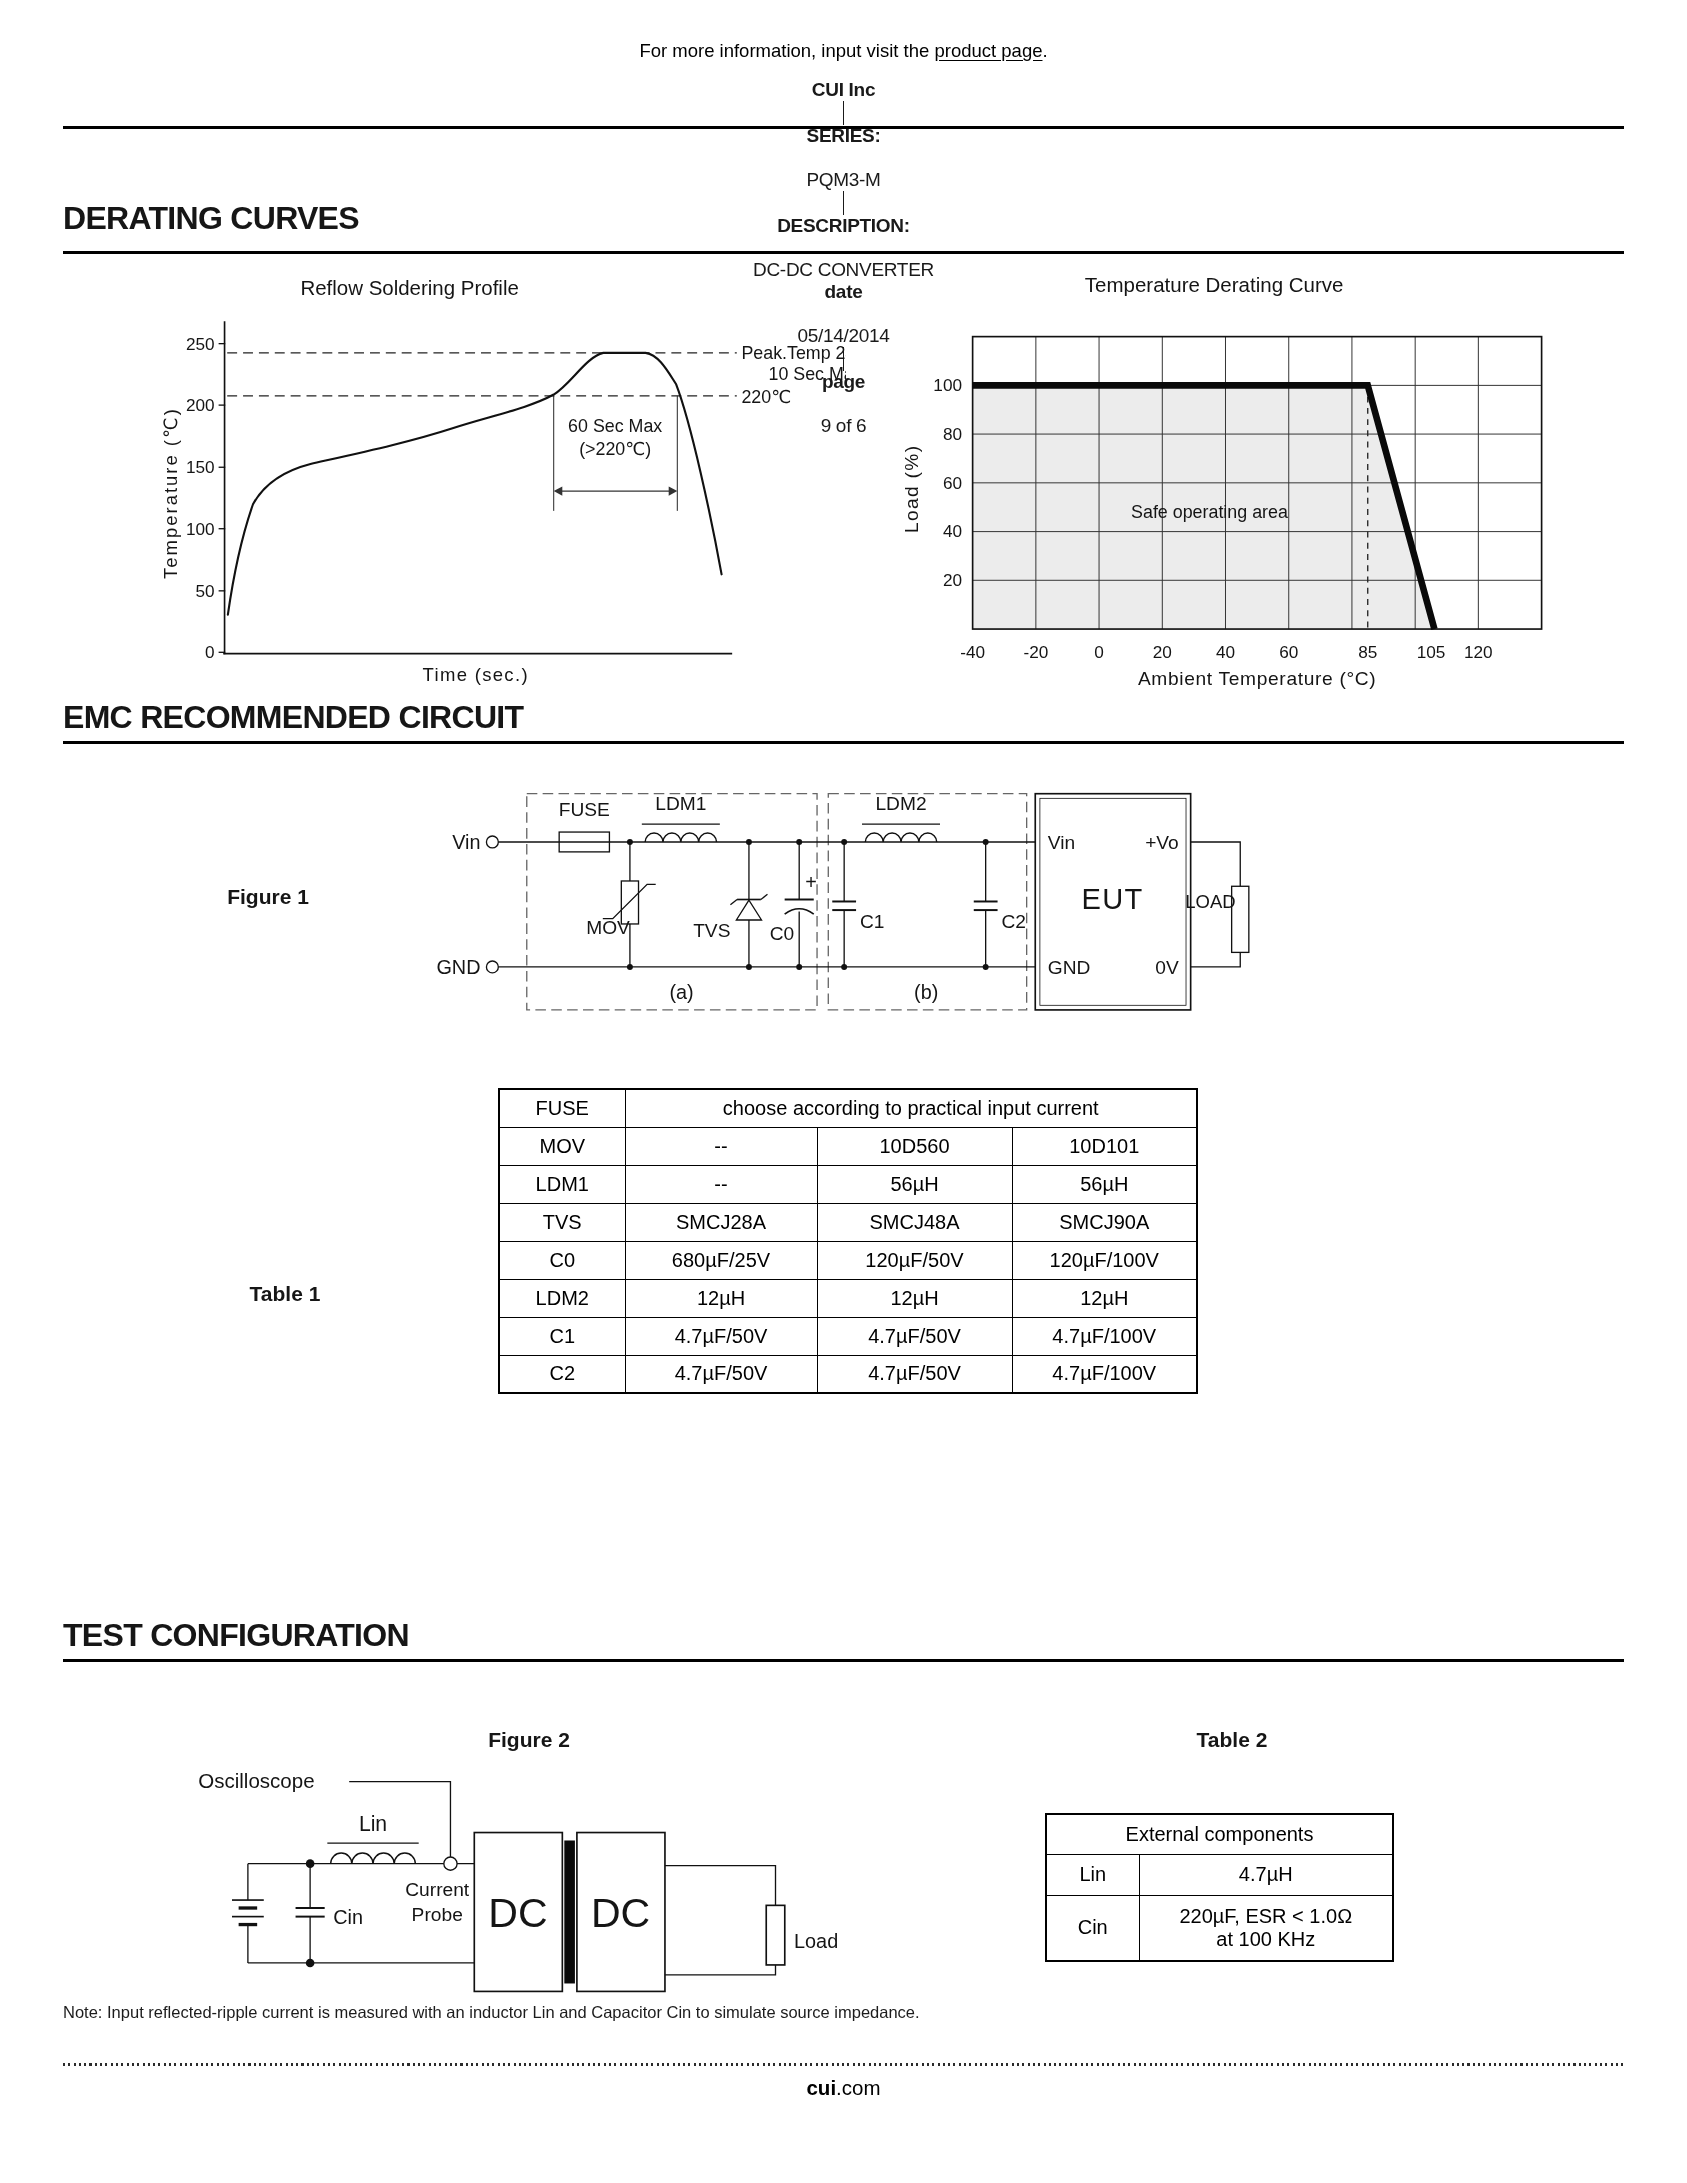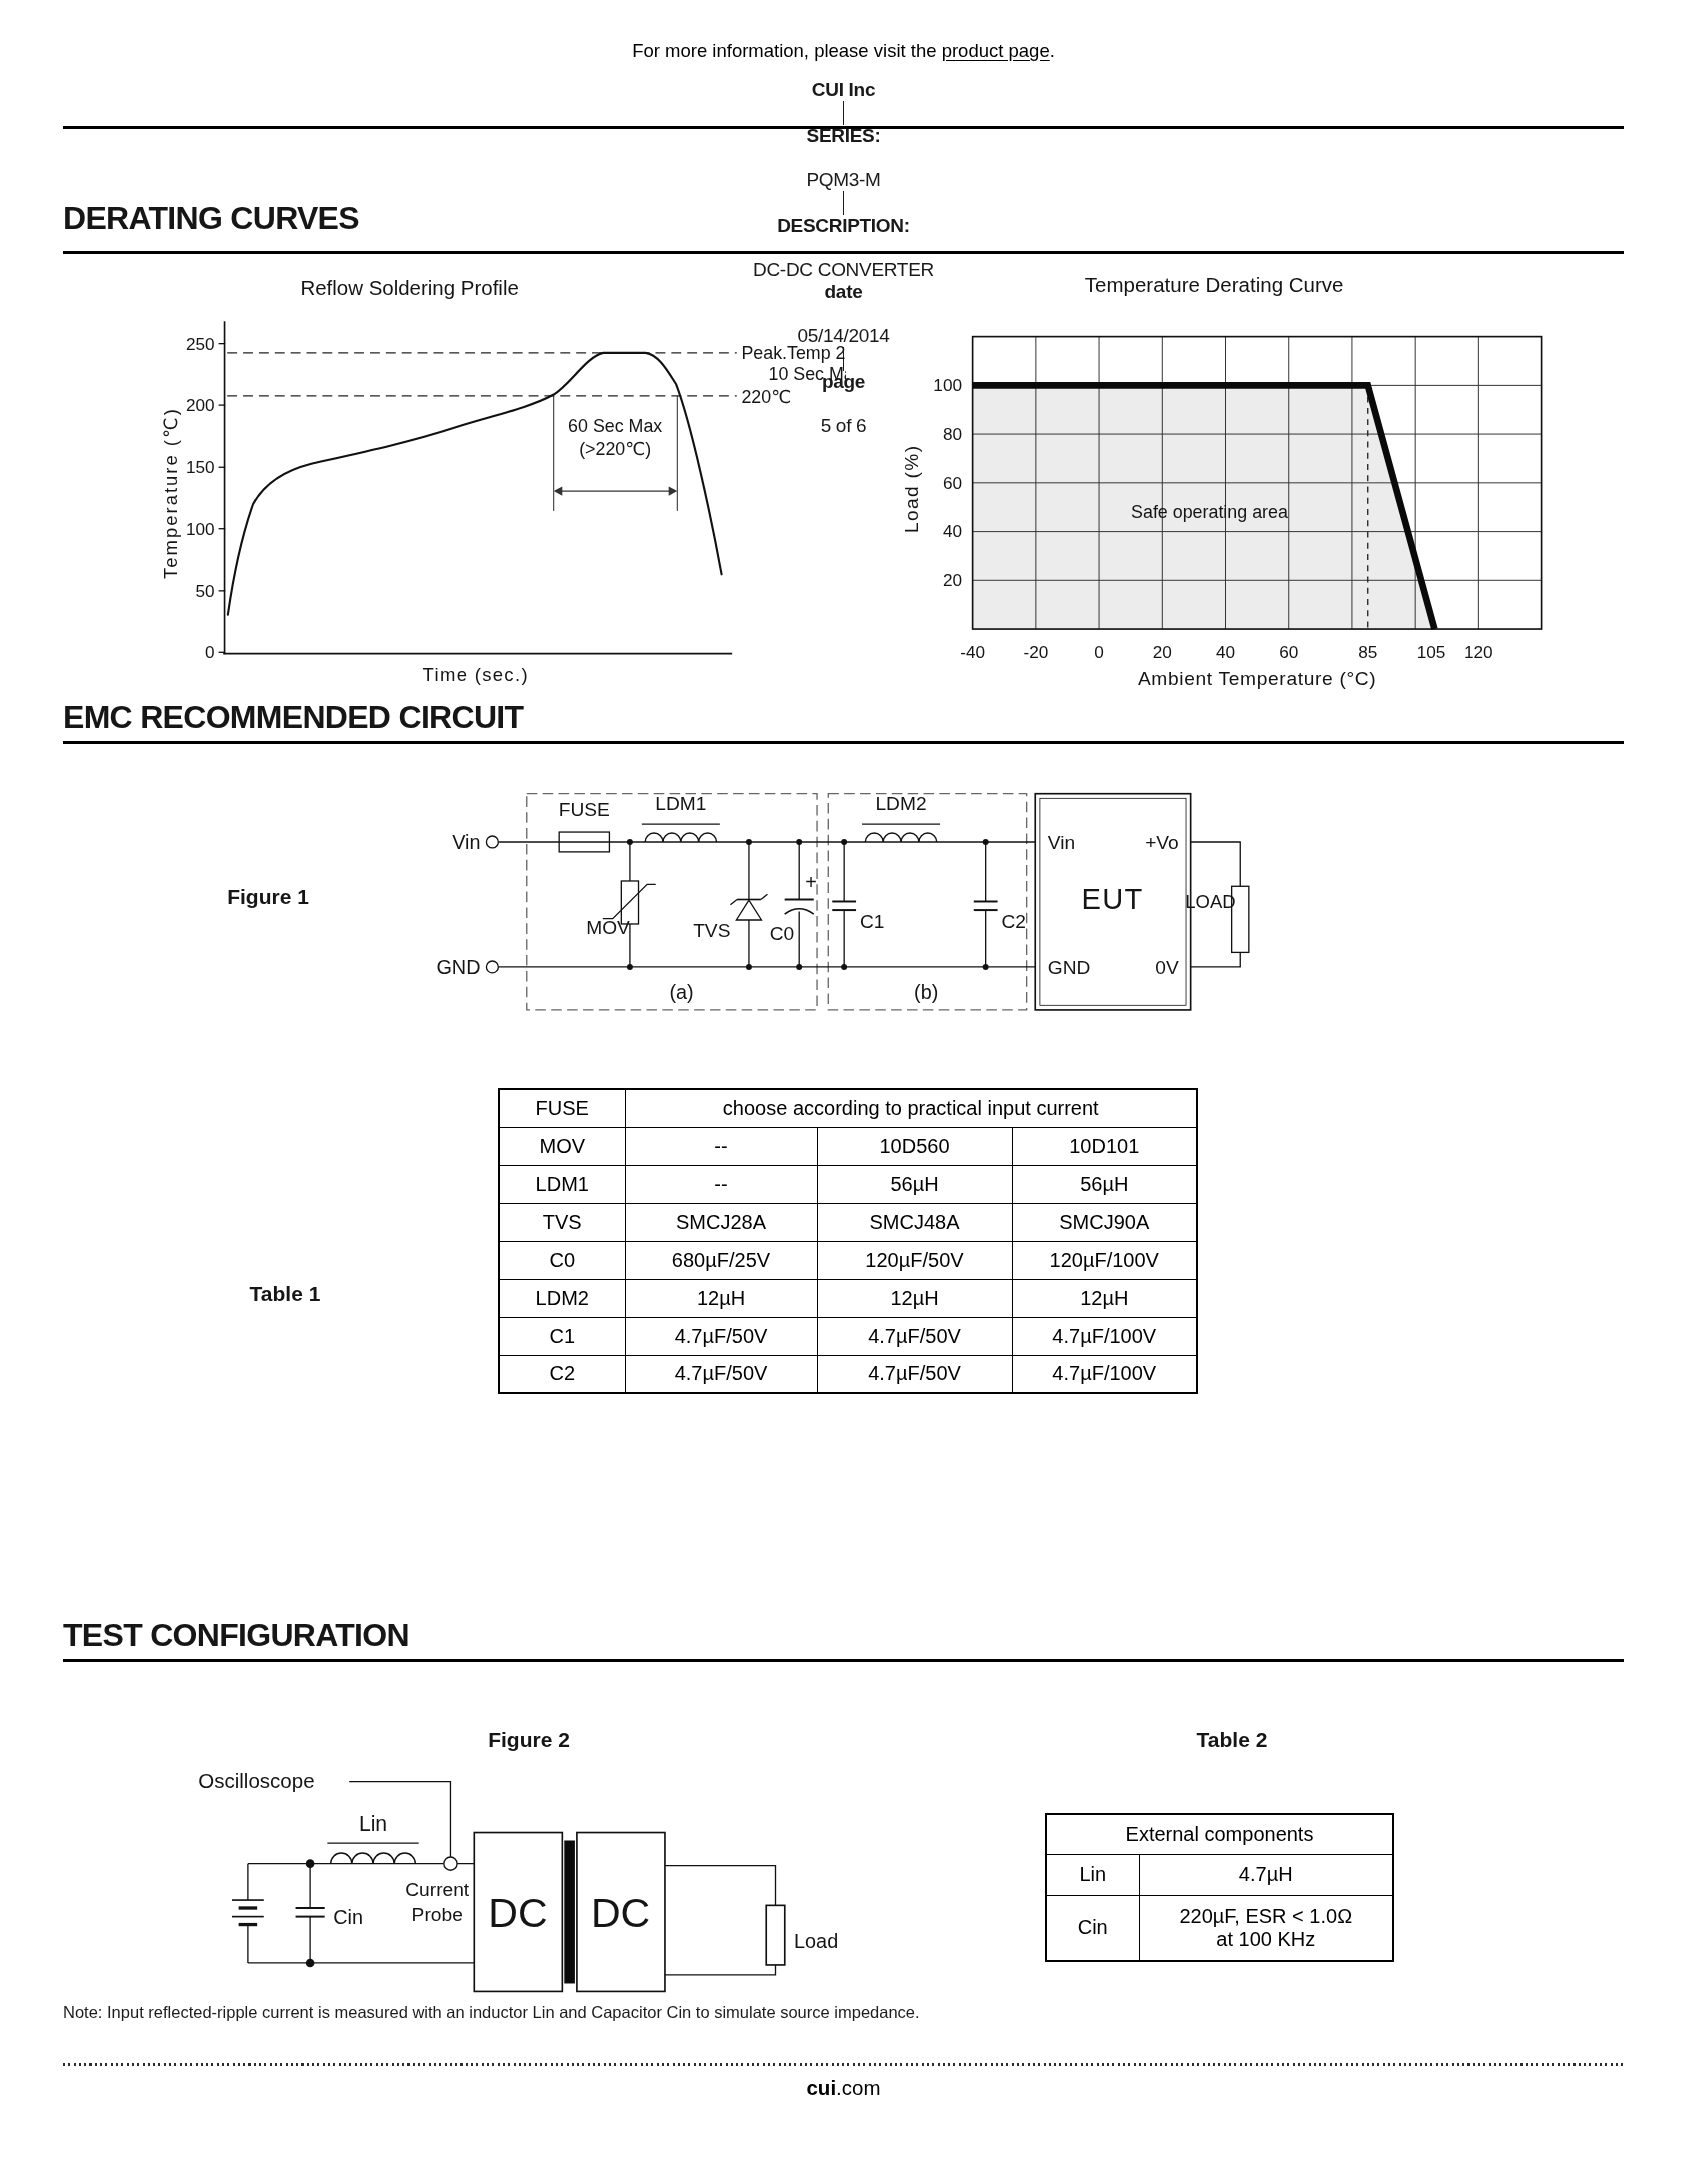--- a/index.html
+++ b/index.html
@@ -24,37 +24,37 @@
   .note-line{left:63px;top:2003px;font-size:16.5px;color:#1c1c1c;}
   .dotted-rule{left:63px;top:2063px;width:1561px;height:2.6px;
     background:repeating-linear-gradient(90deg,#2b2b2b 0 2px,transparent 2px 5.3px);}
   .footer{top:2076px;left:0;width:1687px;text-align:center;font-size:20.5px;color:#000;}
   svg text{fill:#151515;}
 </style>
 </head>
 <body>
 
 <div class="abs info-line">
-  <span>For more information, please visit the </span><span class="info-link">product page</span><span>.</span>
+  <span>For more information, input visit the </span><span class="info-link">product page</span><span>.</span>
 </div>
 
 <div class="abs header-bar">
   <span class="b">CUI Inc</span>
   <span class="sep"></span>
   <span class="b">SERIES:</span>&nbsp;
   <span>PQM3-M</span>
   <span class="sep"></span>
   <span class="b">DESCRIPTION:</span>&nbsp;
   <span>DC-DC CONVERTER</span>
   <span class="grow"></span>
   <span class="b">date</span>&nbsp;
   <span>05/14/2014</span>
   <span class="sep"></span>
   <span class="b">page</span>&nbsp;
-  <span>5 of 6</span>
+  <span>9 of 6</span>
 </div>
 <div class="abs hrule" style="top:126px;"></div>
 
 <div class="abs section-title" style="top:200px;">DERATING CURVES</div>
 <div class="abs hrule" style="top:251px;"></div>
 
 <svg class="abs" style="left:79px;top:265px;" width="767" height="423" viewBox="0 0 1160 640">
   <text x="500" y="45" font-size="31" text-anchor="middle">Reflow Soldering Profile</text>
 
   <line x1="220" y1="85" x2="220" y2="589" stroke="#111" stroke-width="2.5"></line>

